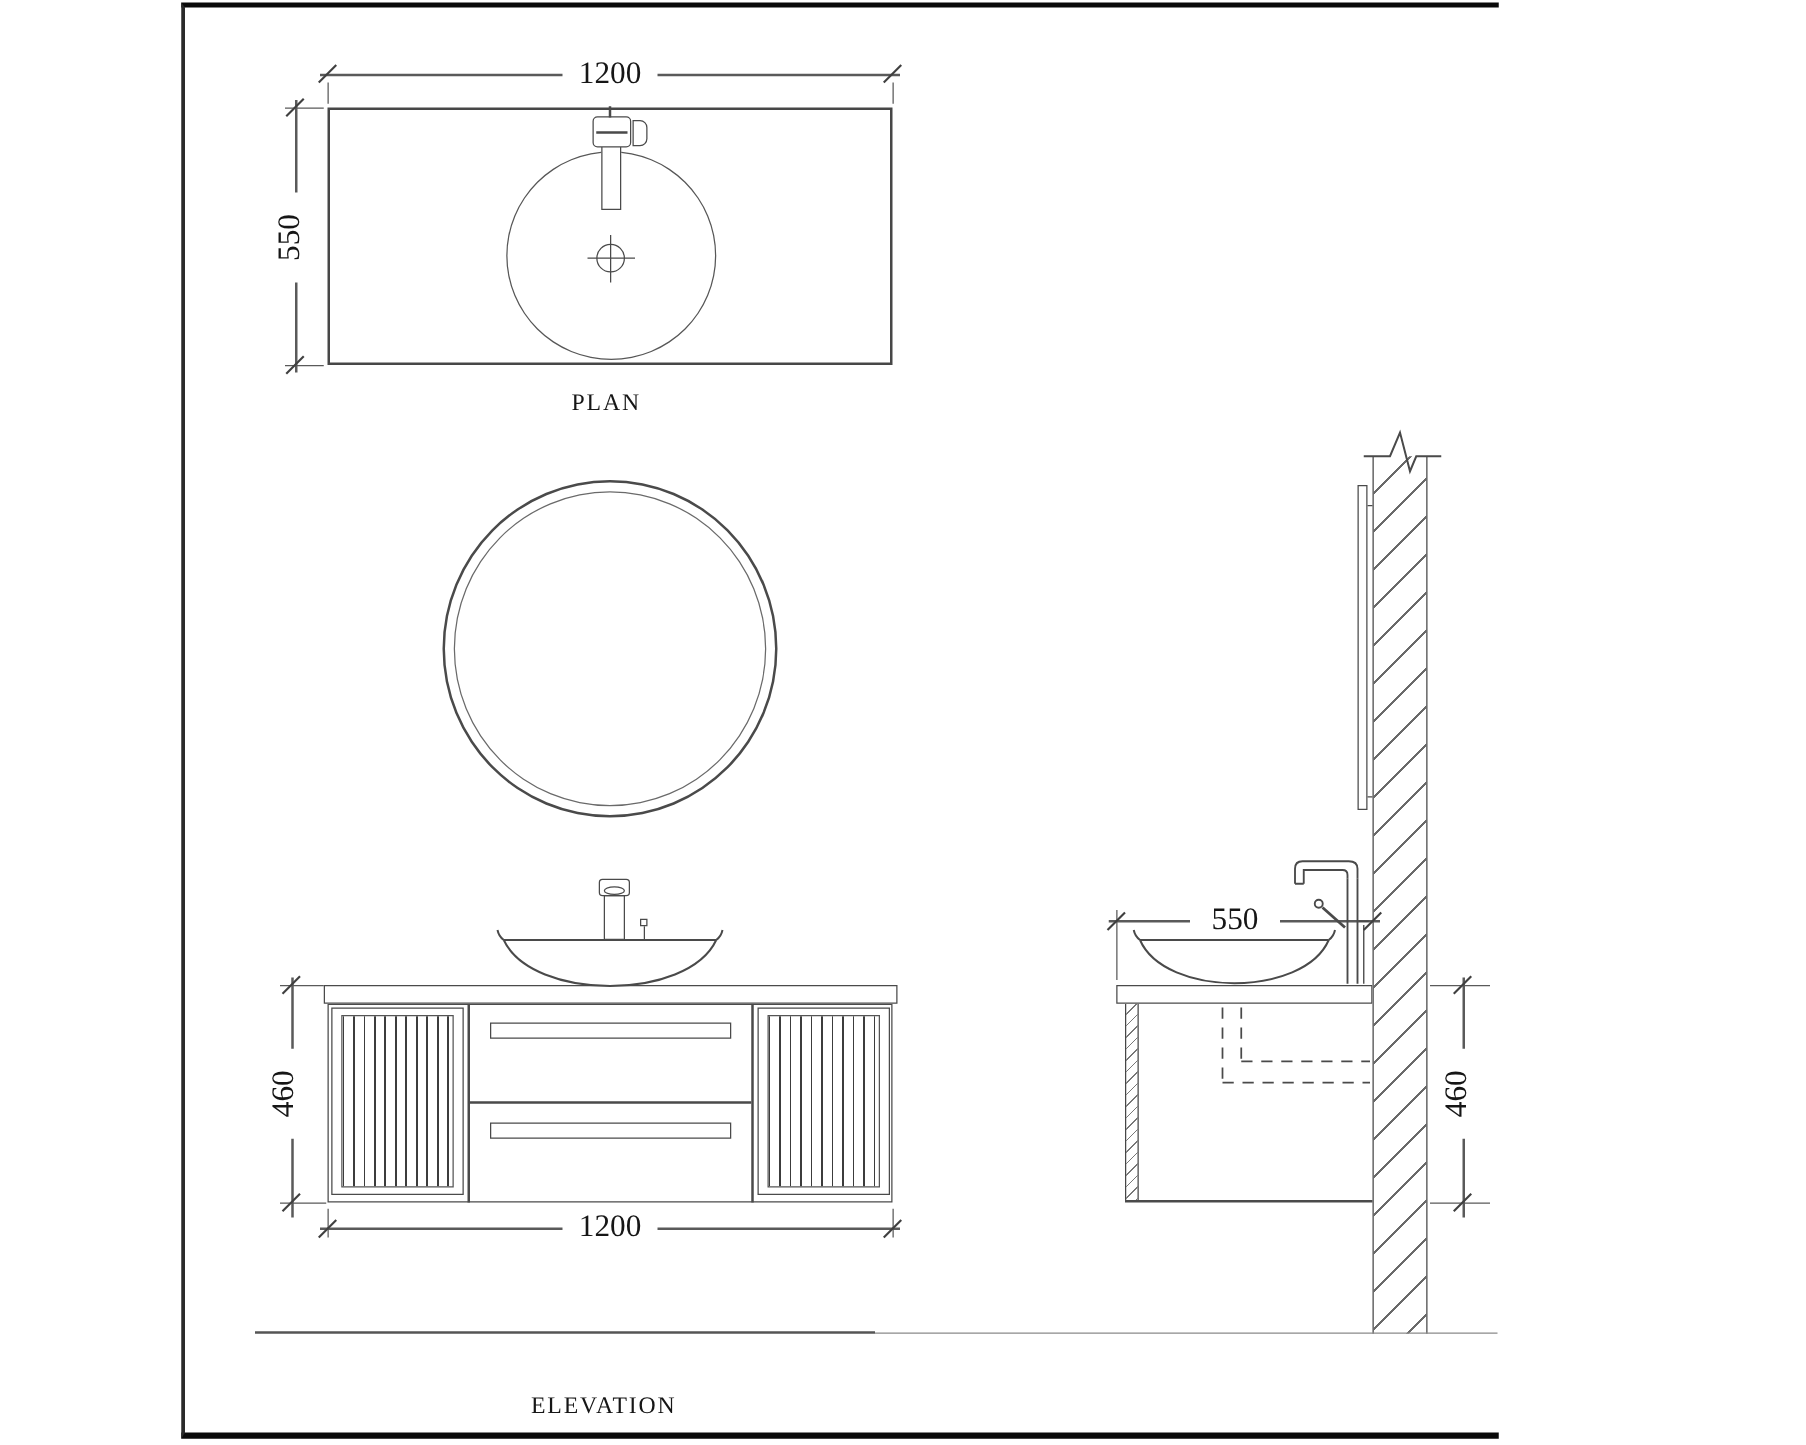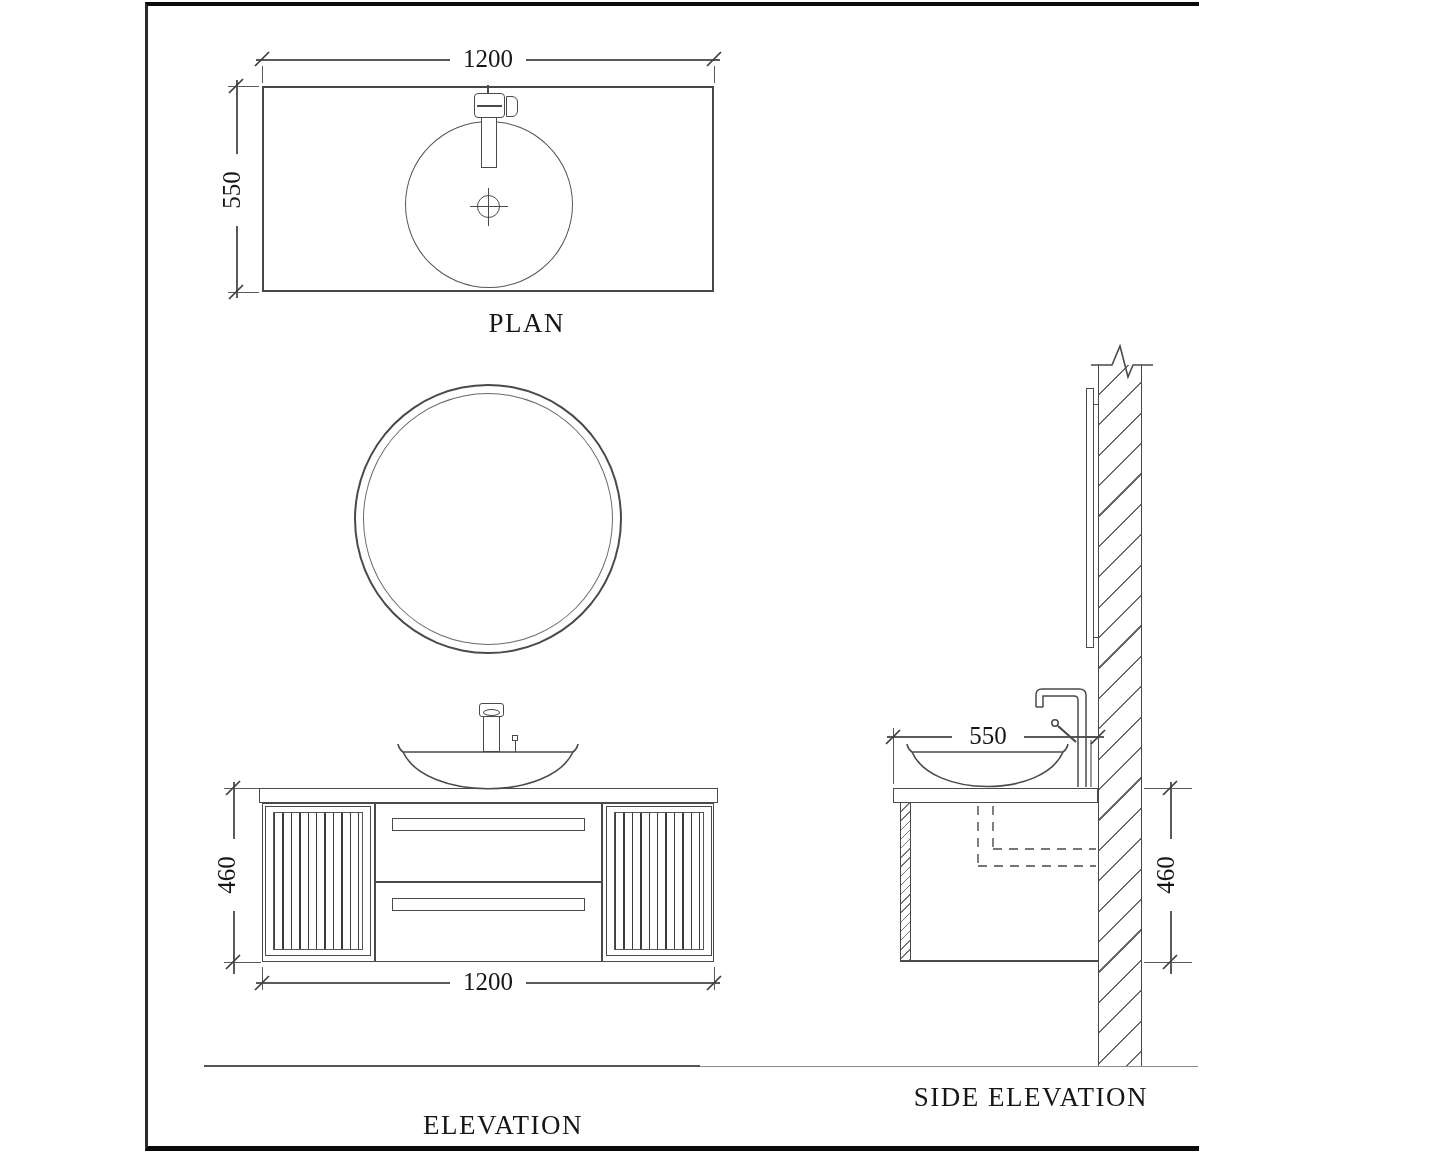--- a/index.html
+++ b/index.html
@@ -9,21 +9,21 @@
   .frame{left:145px;top:2px;width:1154px;height:1149px;background:#fff;
          border-top:4px solid #0a0a0a;border-bottom:5px solid #0a0a0a;
          border-left:3px solid #2a2a2a;border-right:2px solid #6f6f6f;}
   .outline{border:2px solid #474747;background:transparent;}
   .thin{border:1.5px solid #4a4a4a;background:transparent;}
   .wbg{background:#fff;}
   .ln{background:#4a4a4a;}
   .dim{background:#5a5a5a;}
   .dim-text{font-size:25px;line-height:28px;text-align:center;background:#fff;z-index:6;padding:0 2px;}
   .rot{transform:rotate(-90deg);transform-origin:center center;}
-  .view-label{font-size:27px;line-height:30px;text-align:right;letter-spacing:1.5px;z-index:6;}
+  .view-label{font-size:19px;line-height:30px;text-align:center;letter-spacing:1.5px;z-index:6;}
   .round{border-radius:50%;}
   .slats{border:1px solid #555;
     background:repeating-linear-gradient(90deg,#3c3c3c 0px,#3c3c3c 1.4px,transparent 1.4px,transparent 8.4px);}
   .wallhatch{border-left:1.5px solid #474747;border-right:1.5px solid #474747;
     background:repeating-linear-gradient(135deg,transparent 0px,transparent 20px,#6a6a6a 20px,#6a6a6a 21.5px);}
   .finehatch{border-left:1.5px solid #474747;border-right:1.5px solid #474747;
     background:repeating-linear-gradient(135deg,transparent 0px,transparent 5.5px,#777 5.5px,#777 6.5px);}
   svg.overlay{position:absolute;left:0;top:0;width:1445px;height:1156px;z-index:3;pointer-events:none;}
   .z2{z-index:2;} .z4{z-index:4;}
 </style>
@@ -95,21 +95,20 @@
   <div class="abs finehatch" style="left:900px;top:803px;width:11px;height:158px;"></div>
   <div class="abs ln" style="left:900px;top:960px;width:198px;height:1.5px;"></div>
 
   <div class="abs dim" style="left:887px;top:736px;width:217px;height:1.5px;"></div>
   <div class="abs dim" style="left:893px;top:728px;width:1px;height:56px;"></div>
   <div class="abs dim-text" style="left:952px;top:722px;width:72px;">550</div>
   <div class="abs dim" style="left:1170px;top:782px;width:1.5px;height:192px;"></div>
   <div class="abs dim" style="left:1144px;top:788px;width:48px;height:1px;"></div>
   <div class="abs dim" style="left:1144px;top:962px;width:48px;height:1px;"></div>
   <div class="abs dim-text rot" style="left:1130px;top:861px;width:72px;">460</div>
-  <div class="abs view-label" style="left:908px;top:1082px;width:240px;">SIDE ELEVATION</div>
 
   <div class="abs" style="left:204px;top:1065px;width:496px;height:2px;background:#555;"></div>
   <div class="abs" style="left:700px;top:1066px;width:498px;height:1.2px;background:#8a8a8a;"></div>
 
   <svg class="overlay" viewBox="0 0 1445 1156">
 
     <g stroke="#4a4a4a" stroke-width="1.6" fill="none">
       <path d="M403,752 L573,752"></path>
       <path d="M403,752 Q399,749 398,744"></path>
       <path d="M573,752 Q577,749 578,744"></path>

